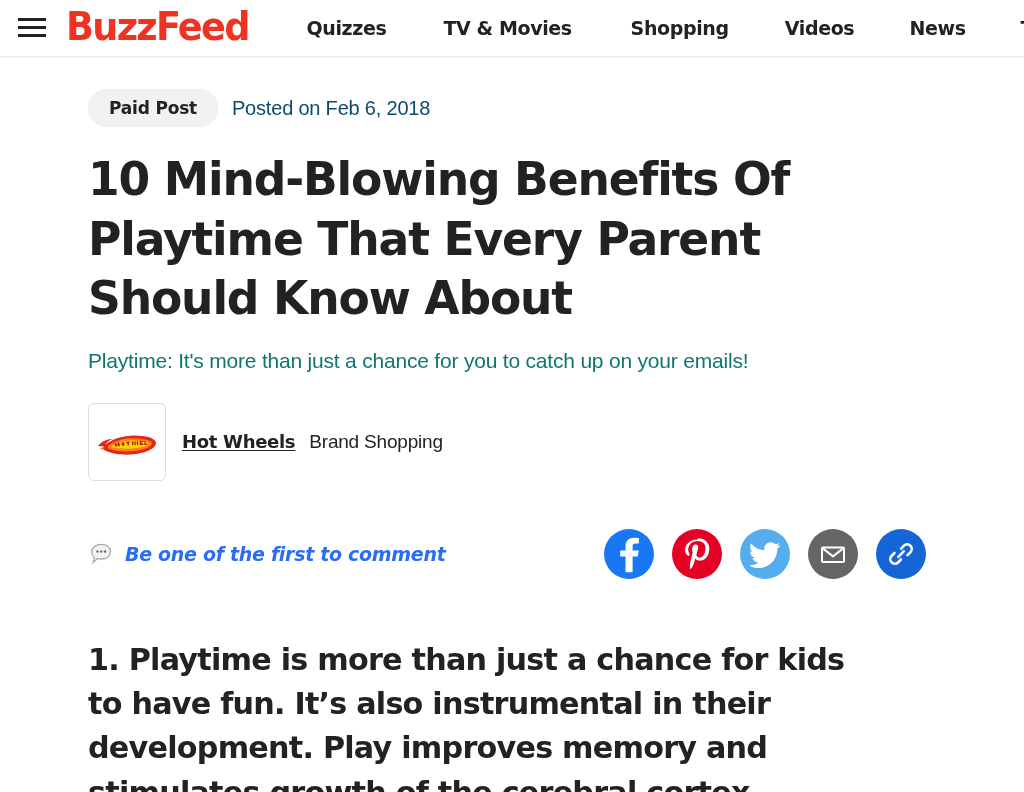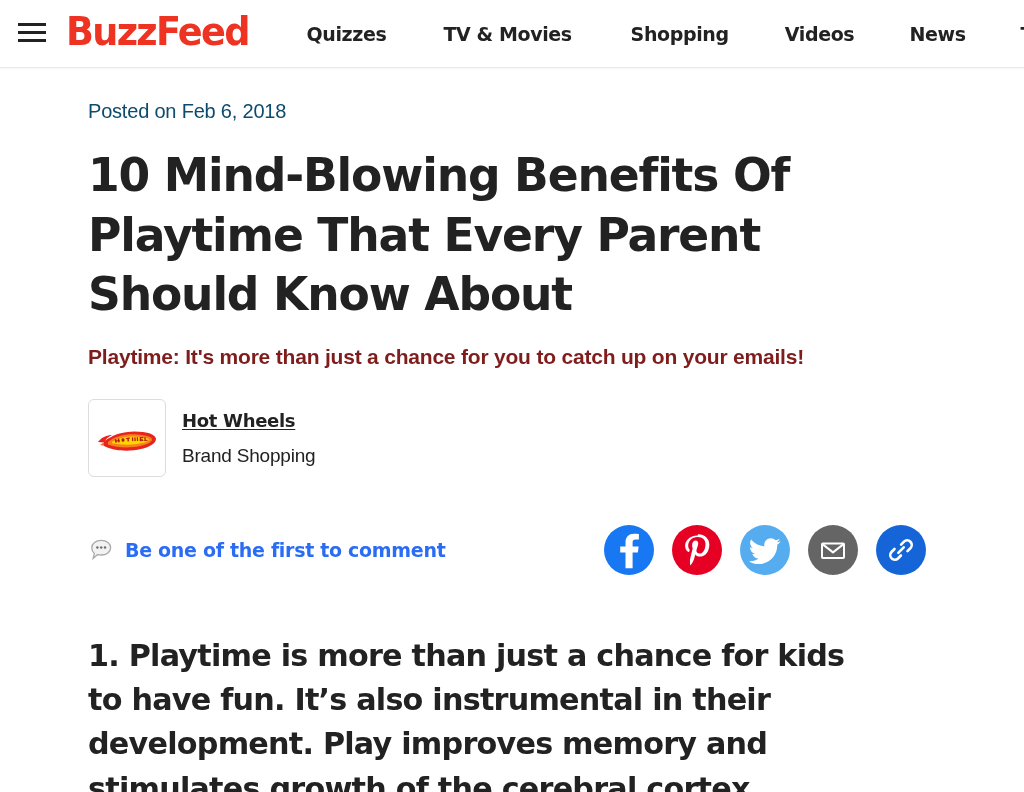--- a/index.html
+++ b/index.html
@@ -12,21 +12,21 @@
     background: #ffffff;
     font-family: "Liberation Sans", sans-serif;
     color: #222222;
     overflow: hidden;
     -webkit-font-smoothing: antialiased;
   }
 
   
   .site-header {
     position: relative;
-    height: 68px;
+    height: 57px;
     background: #ffffff;
     display: flex;
     align-items: center;
     box-sizing: border-box;
     padding: 0 16px 0 18px;
     border-bottom: 1px solid #e8e8e8;
     box-shadow: 0 1px 2px rgba(0,0,0,0.045);
   }
   .hamburger {
     width: 30px;
@@ -121,25 +121,24 @@
     margin: 22px 0 0 0;
     max-width: 800px;
     transform: scaleX(0.97);
     transform-origin: left top;
   }
 
   .dek {
     font-family: "Liberation Sans", sans-serif;
     font-size: 21px;
     line-height: 1.4;
-    color: #7f1d1d;
+    color: #0f766e;
     margin: 18px 0 0 0;
     letter-spacing: -0.2px;
     max-width: 830px;
-    font-weight: bold;
   }
 
   
   .byline {
     display: flex;
     align-items: center;
     margin-top: 28px;
     gap: 16px;
   }
   .avatar-box {
@@ -149,21 +148,21 @@
     border-radius: 6px;
     background: #ffffff;
     display: flex;
     align-items: center;
     justify-content: center;
     box-sizing: border-box;
     overflow: hidden;
     flex: 0 0 auto;
     cursor: pointer;
   }
-  .byline-text { display: flex; flex-direction: column; gap: 14px; }
+  .byline-text { display: flex; flex-direction: row; gap: 14px; }
   .byline-name {
     font-family: "DejaVu Sans", sans-serif;
     font-weight: bold;
     font-size: 18px;
     color: #222222;
     text-decoration: underline;
     text-underline-offset: 2px;
     cursor: pointer;
     letter-spacing: -0.3px;
   }
@@ -174,20 +173,21 @@
     letter-spacing: -0.2px;
   }
 
   
   .social-row {
     display: flex;
     align-items: center;
     justify-content: space-between;
     margin-top: 48px;
     padding-right: 98px;
+    font-style: italic;
   }
   .comment-link {
     display: flex;
     align-items: center;
     gap: 11px;
     cursor: pointer;
   }
   .comment-text {
     font-family: "DejaVu Sans", sans-serif;
     font-weight: bold;
@@ -240,20 +240,21 @@
     <a class="nav-item">Shopping</a>
     <a class="nav-item">Videos</a>
     <a class="nav-item">News</a>
     <a class="nav-item">Tasty</a>
   </nav>
 </header>
 
 <main class="article-wrap">
 
   <div class="meta-row">
+    <span class="paid-badge">Paid Post</span>
     <span class="post-date">Posted on Feb 6, 2018</span>
   </div>
 
   <h1 class="headline">10 Mind-Blowing Benefits Of Playtime That Every Parent Should Know About</h1>
 
   <p class="dek">Playtime: It's more than just a chance for you to catch up on your emails!</p>
 
   <div class="byline">
     <div class="avatar-box">
       <svg width="72" height="72" viewBox="0 0 72 72">

